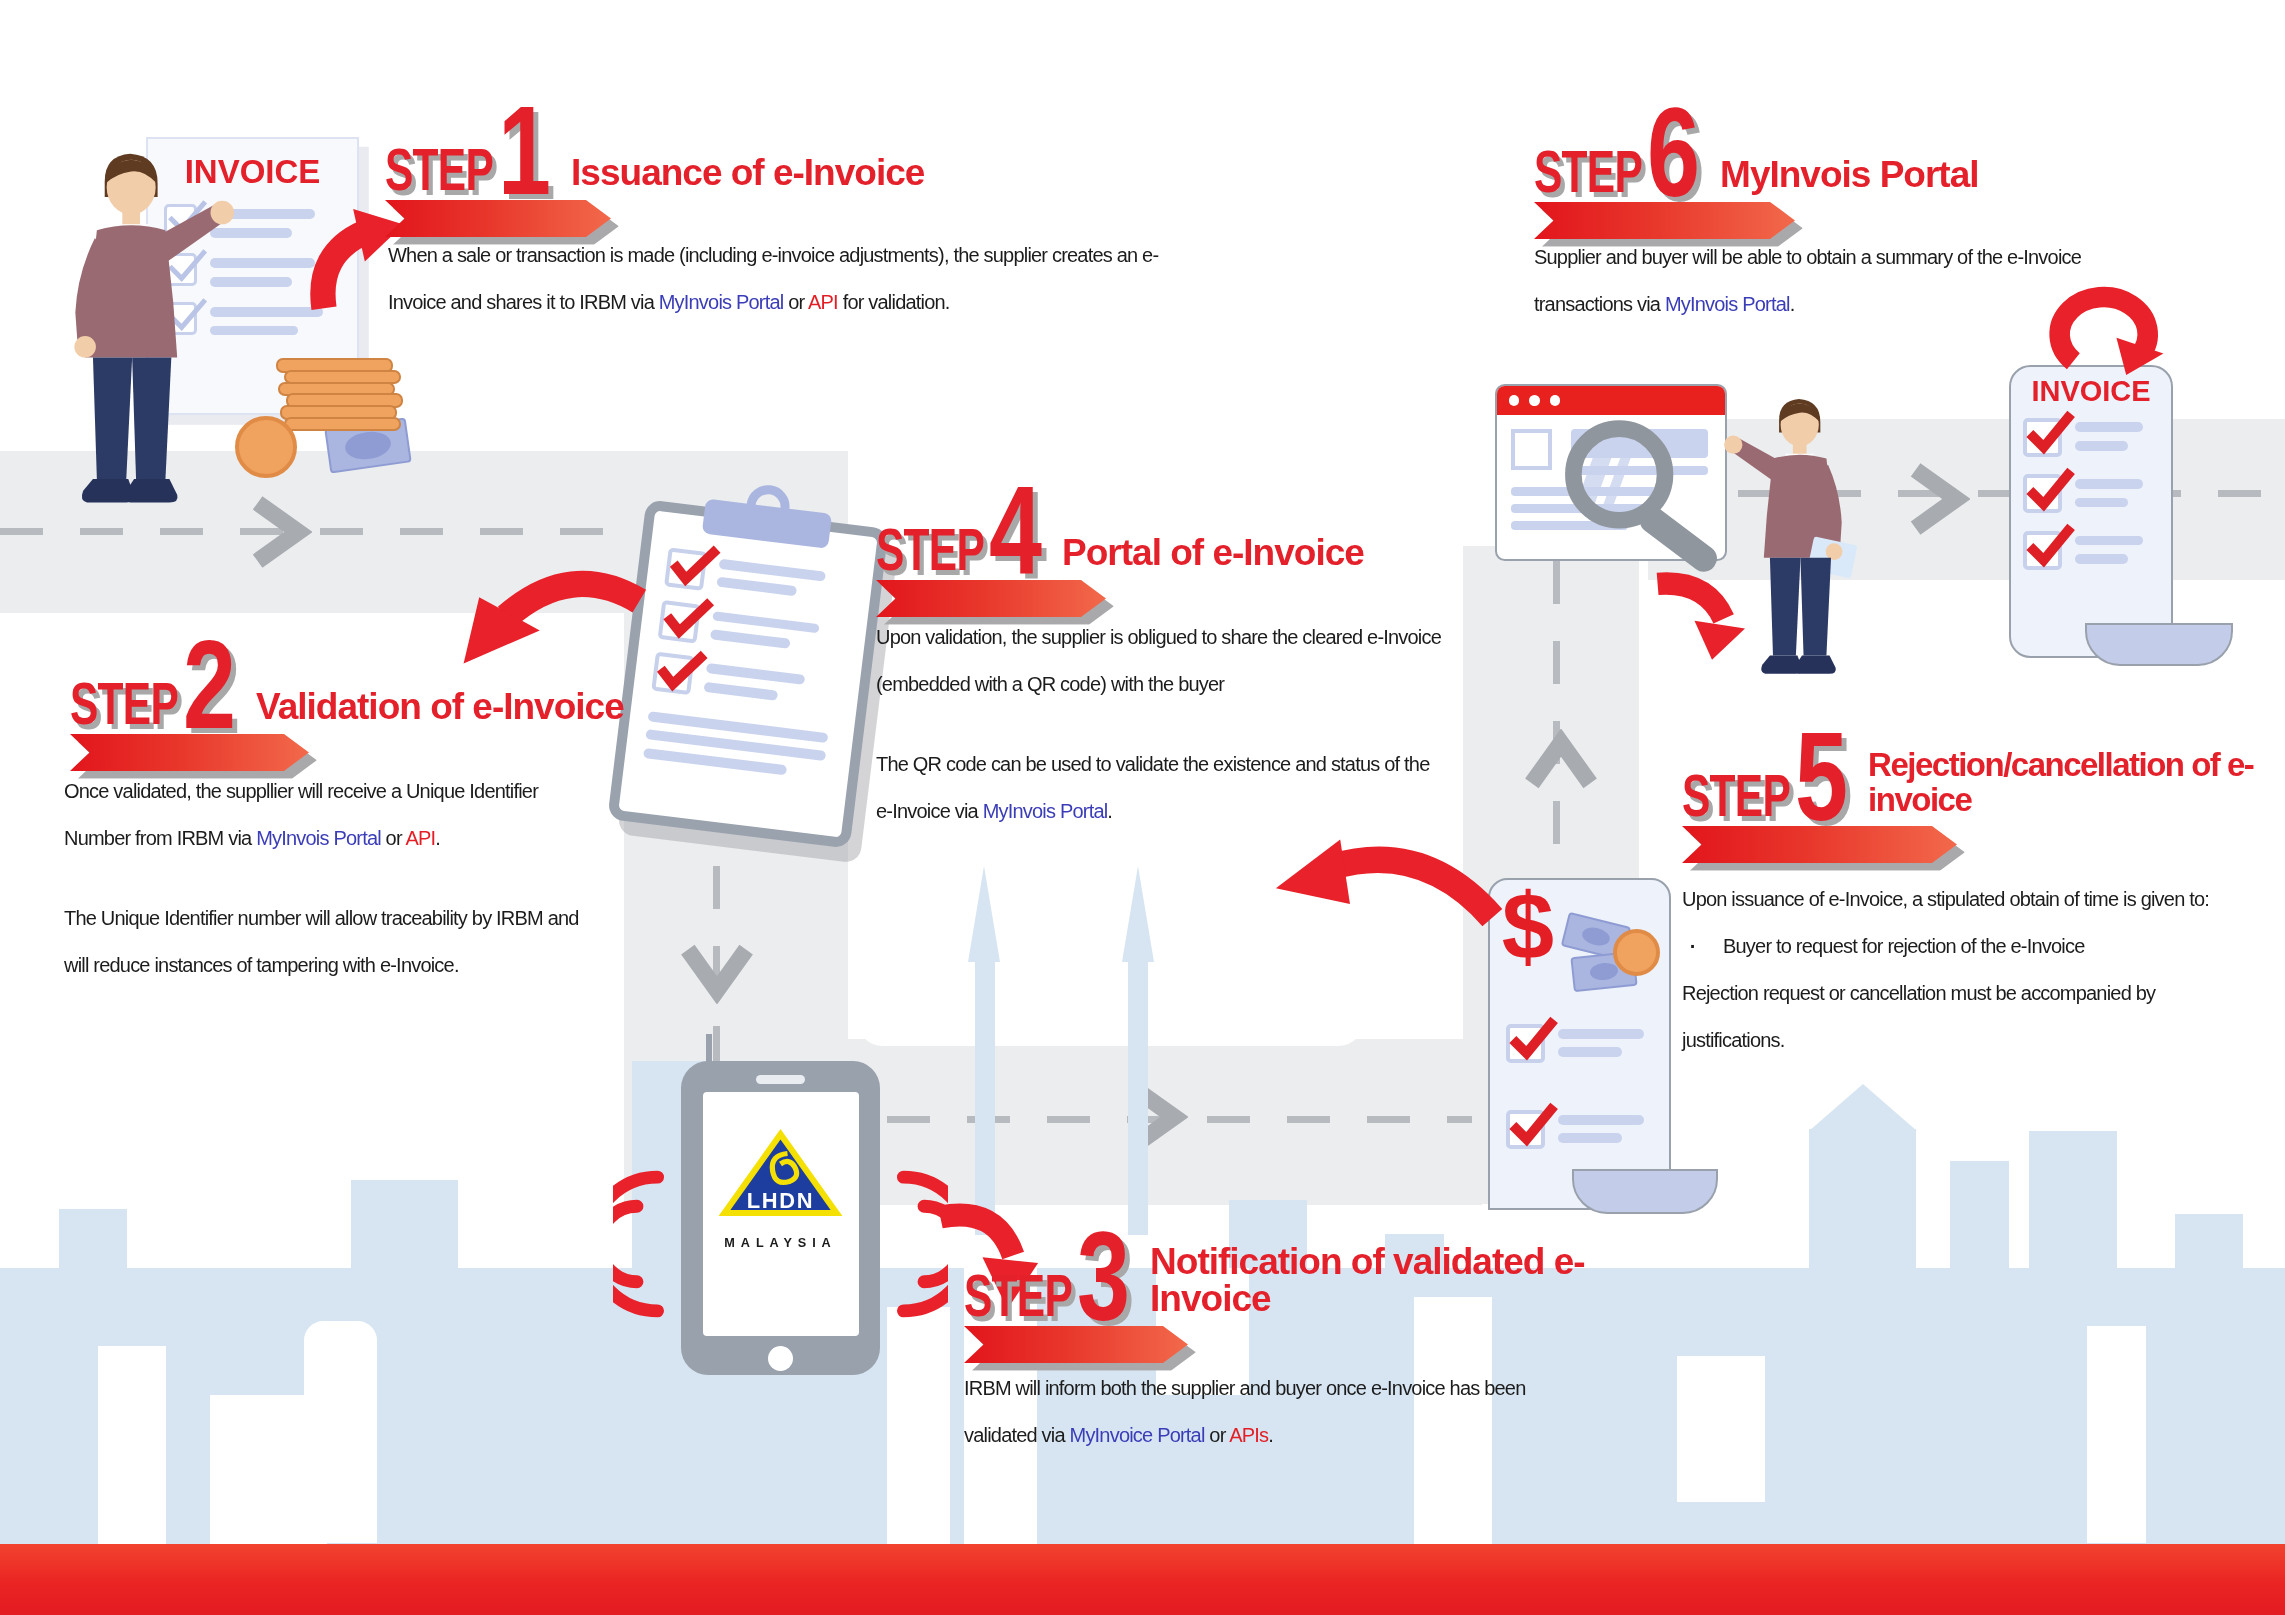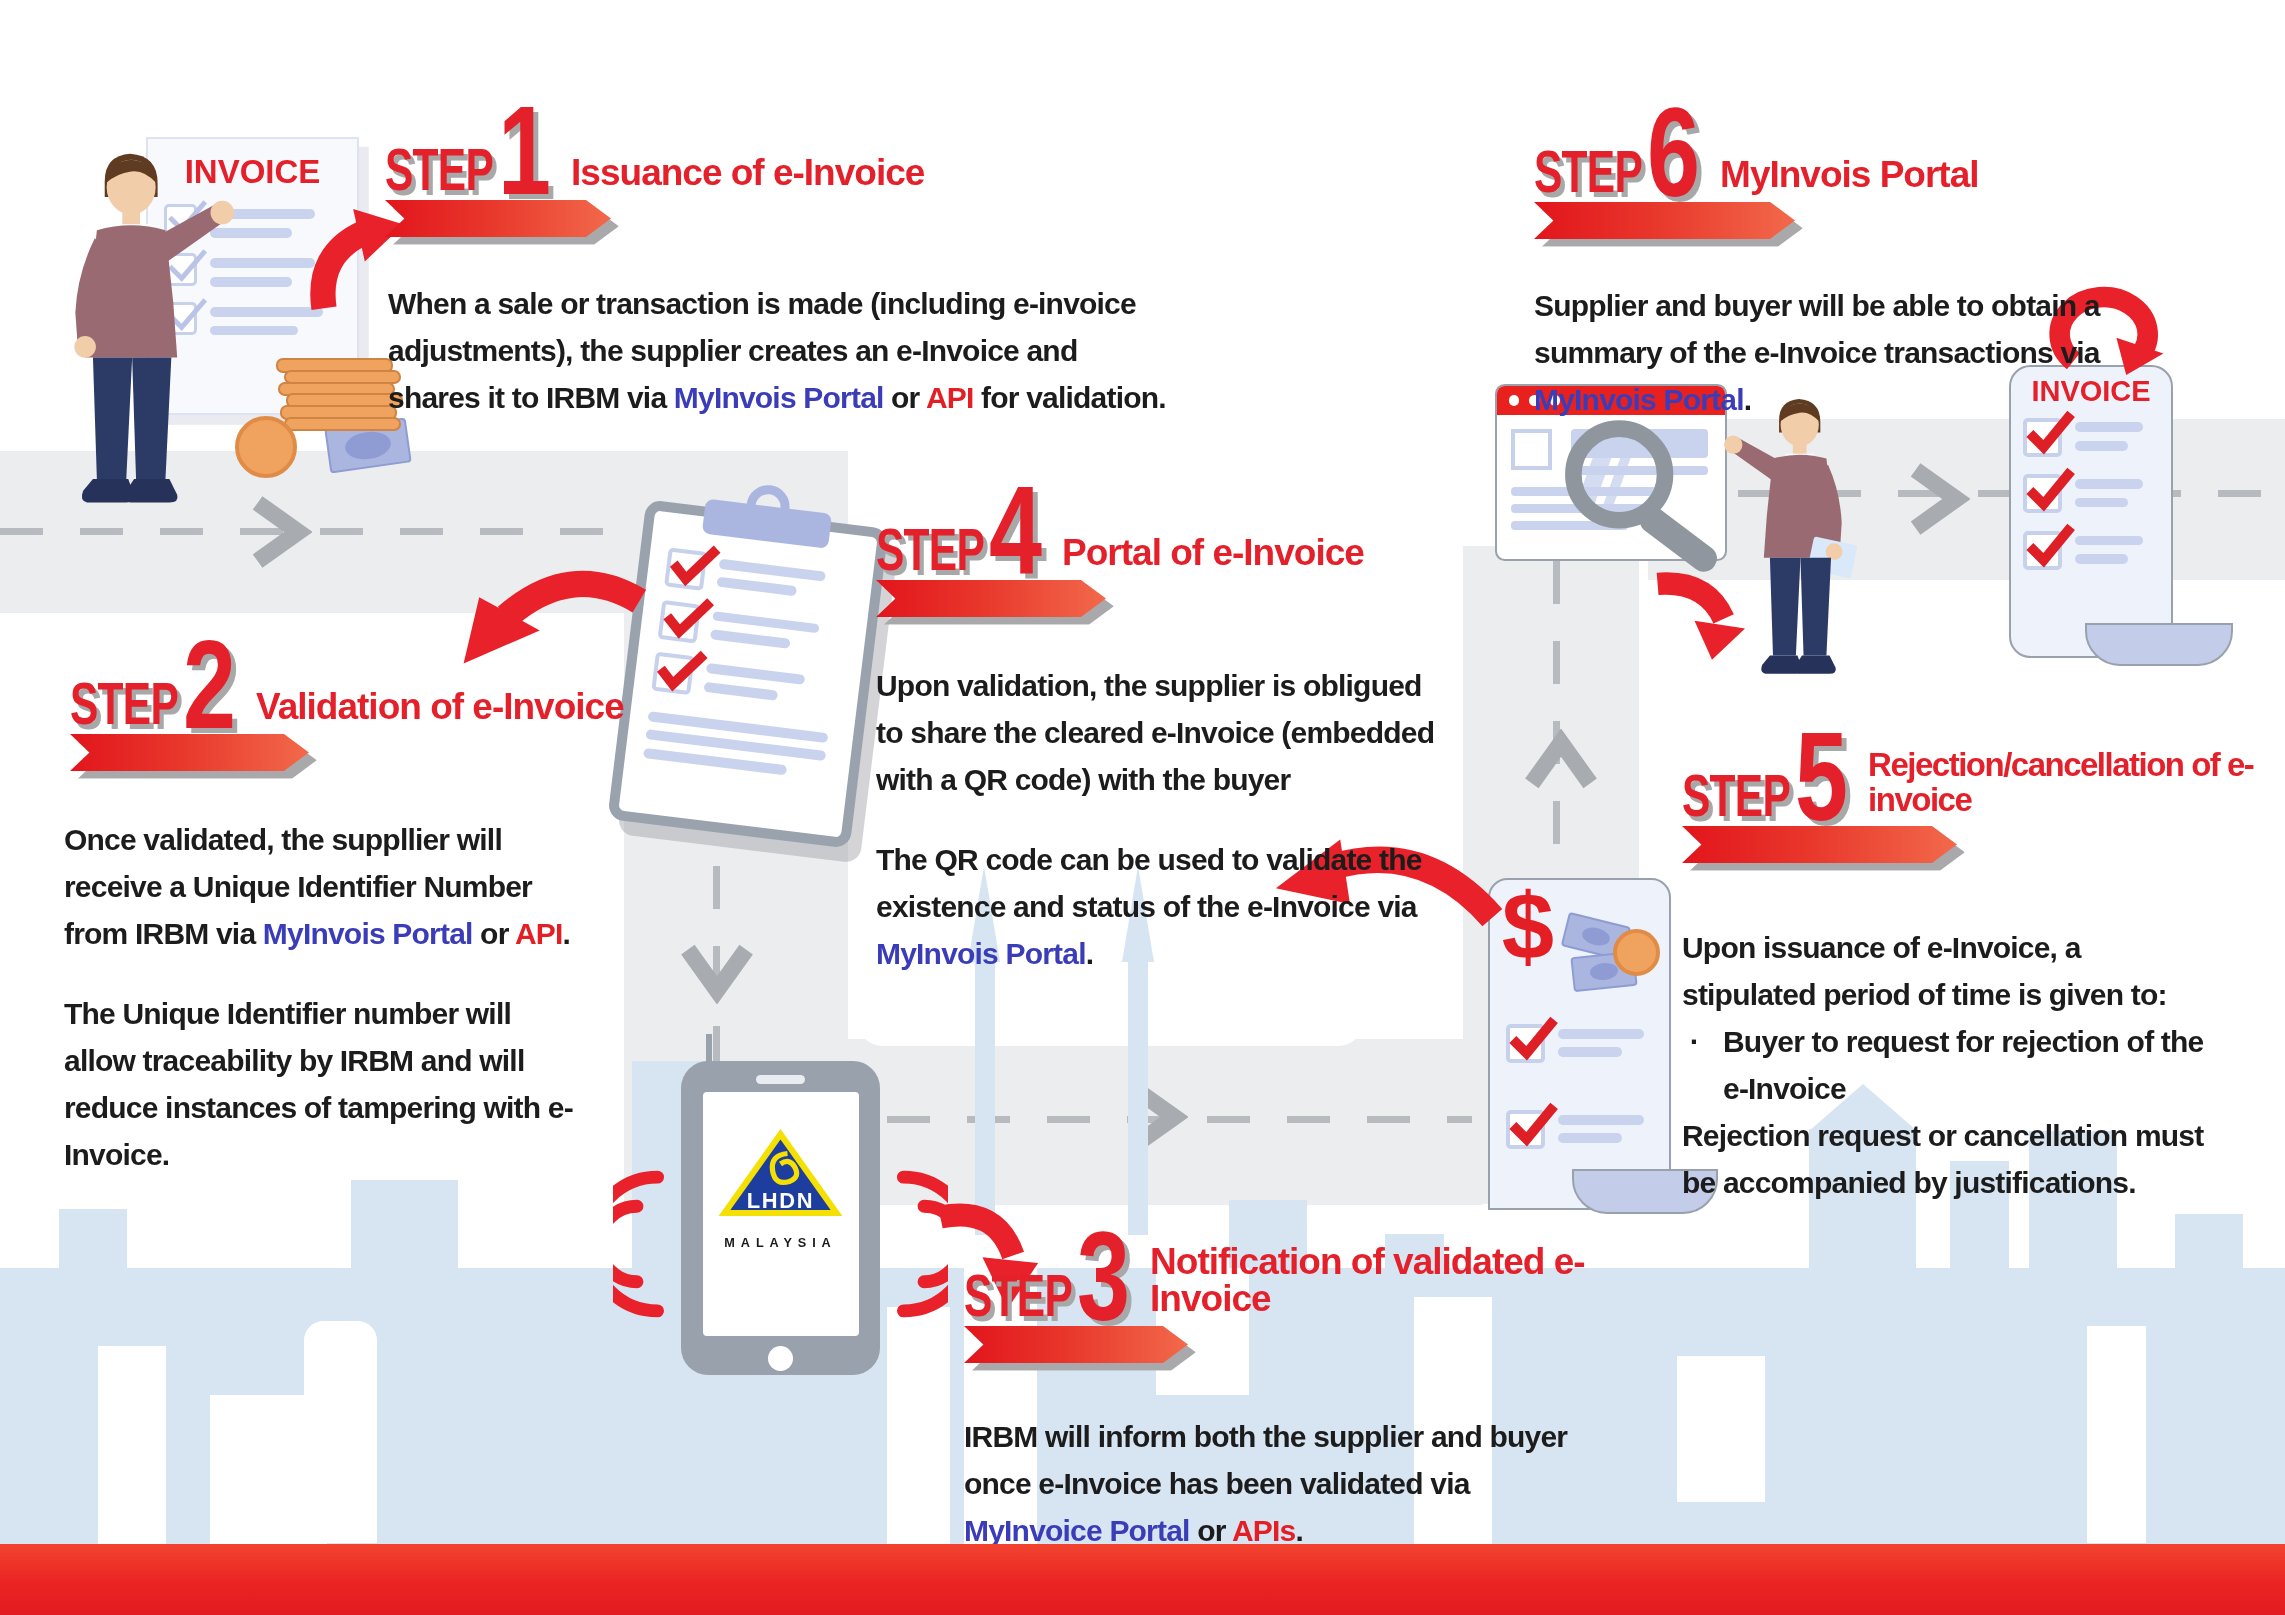--- a/index.html
+++ b/index.html
@@ -36,22 +36,22 @@
   .sh-title{display:inline-block;color:#e4202a;font-weight:bold;font-size:37px;line-height:37px;
      letter-spacing:-1px;margin-left:15.6px;margin-bottom:3.9px;white-space:normal;}
   .sh-ribbon{position:relative;height:37px;margin-top:4.9px;}
   .sh-ribbon::before{content:"";position:absolute;inset:0;transform:translate(7.8px,7.8px);background:#a9a9ab;
      clip-path:polygon(0% 0%,calc(100% - 25px) 0%,100% 50%,calc(100% - 25px) 100%,0% 100%,19.5px 50%);}
   .sh-ribbon::after{content:"";position:absolute;inset:0;
      background:linear-gradient(90deg,#e2151c 0%,#e8362b 45%,#f2694b 100%);
      clip-path:polygon(0% 0%,calc(100% - 25px) 0%,100% 50%,calc(100% - 25px) 100%,0% 100%,19.5px 50%);}
 
   
-  .text-block{position:absolute;font-size:30px;line-height:47px;font-weight:bold;
-      letter-spacing:-0.8px;color:#1c1c1c;margin-top:48px;}
+  .text-block{position:absolute;font-size:20px;line-height:47px;font-weight:normal;
+      letter-spacing:-0.8px;color:#1c1c1c;}
   .text-block p{margin:0 0 33px;}
   .text-block p:last-child{margin-bottom:0;}
   .c-blue{color:#3b3db8;}
   .c-red{color:#e31e25;}
   .bullets{margin:0;padding:0;list-style:none;}
   .bullets li{position:relative;padding-left:41px;}
   .bullets li::before{content:"\00B7";position:absolute;left:7.8px;top:0;font-weight:bold;}
 
   
   #panel4{position:absolute;left:856px;top:476px;width:509px;height:570px;background:#fff;border-radius:27px;}
@@ -524,21 +524,21 @@
   <div class="text-block" style="left:876px;top:614px;width:571px;">
     <p><span>Upon validation, the supplier is obligued to share the cleared e-Invoice (embedded with a QR code) with the buyer</span></p>
     <p><span>The QR code can be used to validate the existence and status of the e-Invoice via </span><span class="c-blue">MyInvois Portal</span><span>.</span></p>
   </div>
 
   <div class="text-block" style="left:964px;top:1365px;width:634px;">
     <p><span>IRBM will inform both the supplier and buyer once e-Invoice has been validated via </span><span class="c-blue">MyInvoice Portal</span><span> or </span><span class="c-red">APIs</span><span>.</span></p>
   </div>
 
   <div class="text-block" style="left:1682px;top:876px;width:532px;">
-    <p style="margin-bottom:0;"><span>Upon issuance of e-Invoice, a stipulated period of time is given to:</span></p>
+    <p style="margin-bottom:0;"><span>Upon issuance of e-Invoice, a stipulated obtain of time is given to:</span></p>
     <ul class="bullets">
       <li>Buyer to request for rejection of the e-Invoice</li>
     </ul>
     <p style="margin:0;"><span>Rejection request or cancellation must be accompanied by justifications.</span></p>
   </div>
 
   <div class="text-block" style="left:1534px;top:234px;width:624px;">
     <p><span>Supplier and buyer will be able to obtain a summary of the e-Invoice transactions via </span><span class="c-blue">MyInvois Portal</span><span>.</span></p>
   </div>
 

